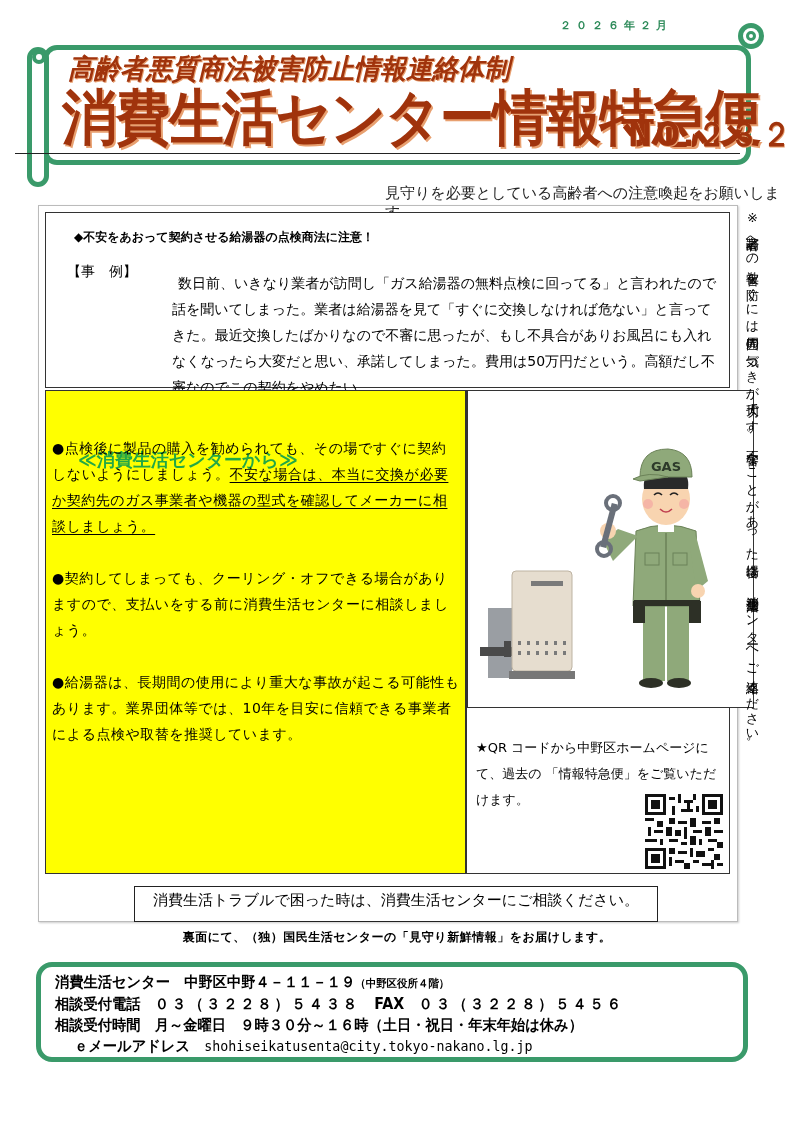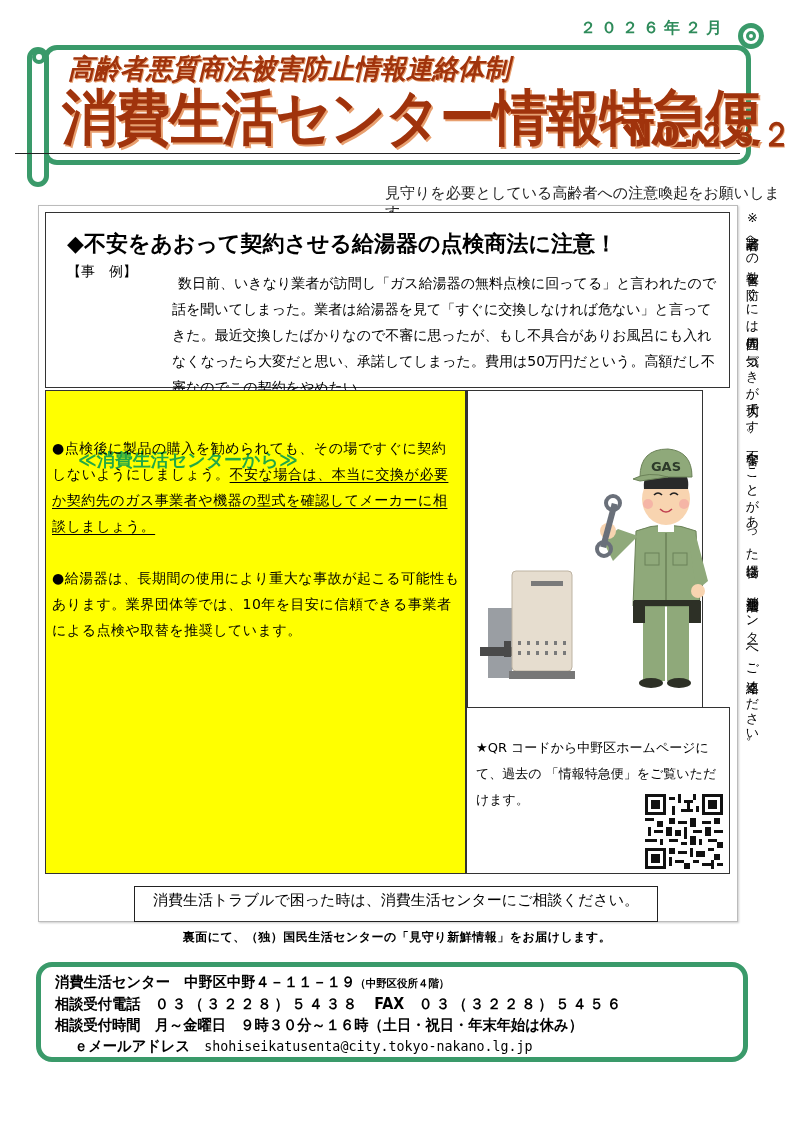--- a/index.html
+++ b/index.html
@@ -5,21 +5,21 @@
   html, body { margin: 0; padding: 0; }
   body {
     width: 794px; height: 1123px; position: relative; background: #ffffff;
     font-family: "DejaVu Sans", "Liberation Sans", sans-serif; color: #000;
     overflow: hidden;
   }
   .abs { position: absolute; }
 
   
   .date {
-    left: 580px; top: 18px; font-size: 16px; font-weight: bold;
+    left: 560px; top: 18px; font-size: 11px; font-weight: bold;
     color: #2e8b5a; letter-spacing: 5px;
   }
 
   
   .scroll-frame {
     left: 43px; top: 45px; width: 708px; height: 120px;
     border: 5px solid #3a9a6a; border-radius: 14px; box-sizing: border-box;
   }
   .scroll-left-roll {
     left: 27px; top: 47px; width: 22px; height: 140px;
@@ -64,21 +64,21 @@
     left: 38px; top: 205px; width: 700px; height: 717px;
     border: 1px solid #bbbbbb; box-shadow: 1px 1px 2px #ccc; box-sizing: border-box;
   }
 
   
   .case-box {
     left: 45px; top: 212px; width: 685px; height: 176px; border: 1px solid #333;
     box-sizing: border-box; background: #fff;
   }
   .case-title {
-    left: 67px; top: 229px; font-size: 22px; font-weight: bold; color: #000;
+    left: 74px; top: 229px; font-size: 12px; font-weight: bold; color: #000;
   }
   .case-label {
     left: 67px; top: 263px; font-size: 14px;
   }
   .case-text {
     left: 172px; top: 270px; width: 552px; font-size: 14px; line-height: 26px;
     text-indent: 6px;
   }
 
   
@@ -91,21 +91,21 @@
   }
   .advice-list {
     left: 52px; top: 435px; width: 408px; font-size: 14px; line-height: 26px;
     letter-spacing: 0.5px;
   }
   .advice-item { margin: 0 0 26px 0; }
   .u { text-decoration: underline; text-underline-offset: 3px; }
 
   
   .illust-box {
-    left: 466px; top: 390px; width: 237px; height: 318px; border: 1px solid #333;
+    left: 466px; top: 390px; width: 288px; height: 318px; border: 1px solid #333;
     border-left: 2px solid #333; box-sizing: border-box; background: #fff;
   }
   
   .qr-box {
     left: 466px; top: 707px; width: 264px; height: 167px; border: 1px solid #333;
     box-sizing: border-box; background: #fff;
   }
   .qr-text {
     left: 476px; top: 735px; width: 250px; font-size: 13px; line-height: 26px;
   }
@@ -167,20 +167,23 @@
 <div class="abs case-box"></div>
 <div class="abs case-title">◆不安をあおって契約させる給湯器の点検商法に注意！</div>
 <div class="abs case-label">【事　例】</div>
 <div class="abs case-text">数日前、いきなり業者が訪問し「ガス給湯器の無料点検に回ってる」と言われたので話を聞いてしまった。業者は給湯器を見て「すぐに交換しなければ危ない」と言ってきた。最近交換したばかりなので不審に思ったが、もし不具合がありお風呂にも入れなくなったら大変だと思い、承諾してしまった。費用は50万円だという。高額だし不審なのでこの契約をやめたい。</div>
 
 <div class="abs yellow-box"></div>
 <div class="abs yellow-heading">≪消費生活センターから≫</div>
 <div class="abs advice-list">
   <div class="advice-item">
     <span>●点検後に製品の購入を勧められても、その場ですぐに契約しないようにしましょう。</span><span class="u">不安な場合は、本当に交換が必要か契約先のガス事業者や機器の型式を確認してメーカーに相談しましょう。</span>
+  </div>
+  <div class="advice-item">
+    <span>●契約してしまっても、クーリング・オフできる場合がありますので、支払いをする前に消費生活センターに相談しましょう。</span>
   </div>
   <div class="advice-item" style="margin-bottom:0">
     <span>●給湯器は、長期間の使用により重大な事故が起こる可能性もあります。業界団体等では、10年を目安に信頼できる事業者による点検や取替を推奨しています。</span>
   </div>
 </div>
 
 <div class="abs illust-box">
   <svg width="262" height="316" viewBox="0 0 262 316">
 
     <rect x="20" y="217" width="24" height="70" fill="#9a9ea3"></rect>

